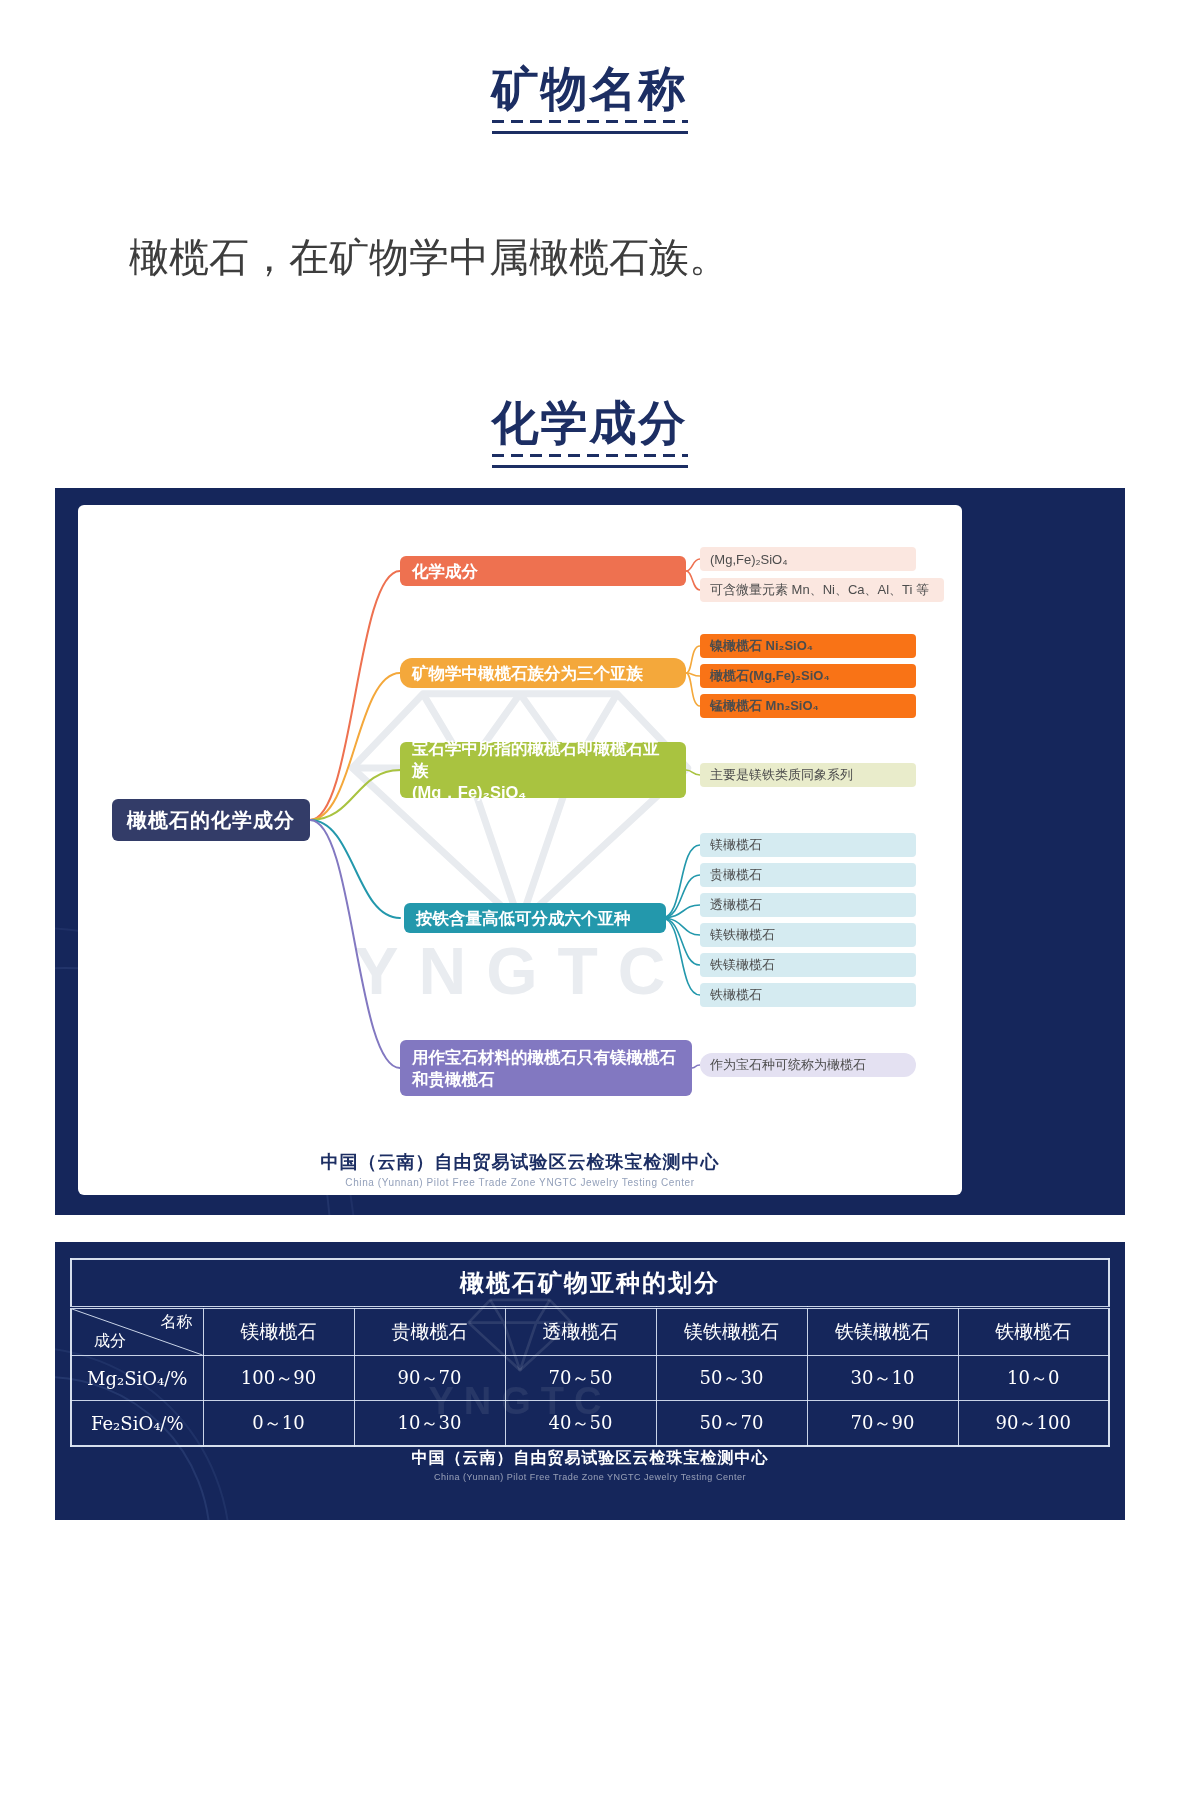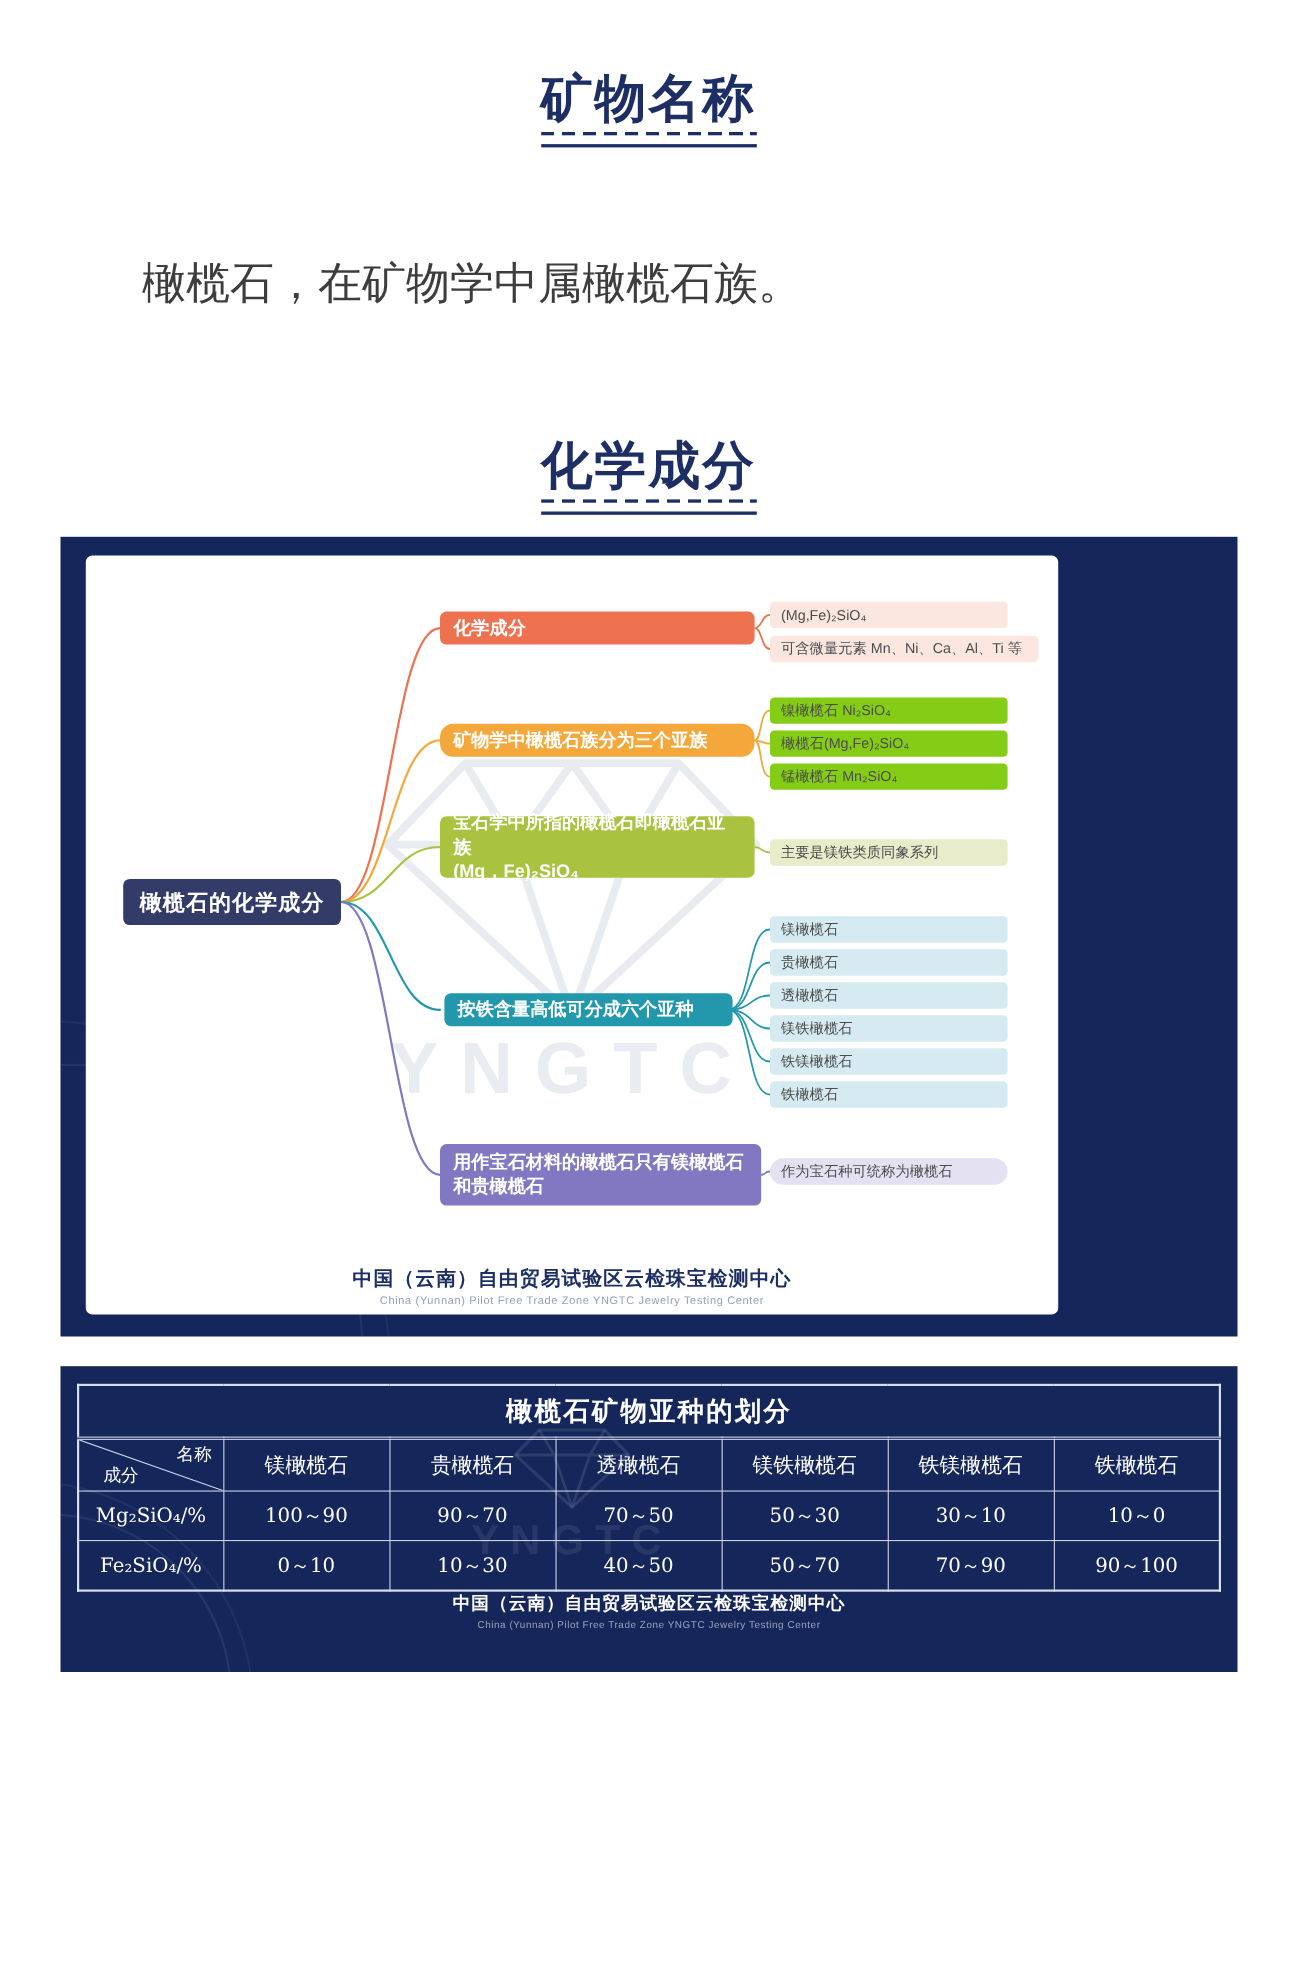--- a/index.html
+++ b/index.html
@@ -27,21 +27,21 @@
   .wm-text{position:absolute;left:227px;top:428px;width:430px;text-align:center;
            font-size:66px;font-weight:800;color:#e9ecf0;letter-spacing:20px;}
   .connectors{position:absolute;left:0;top:0;}
   .node{position:absolute;box-sizing:border-box;display:flex;align-items:center;}
   .root{background:#333c68;color:#ffffff;font-weight:700;font-size:20px;border-radius:6px;
         justify-content:center;letter-spacing:1px;}
   .branch{color:#ffffff;font-weight:700;font-size:16.5px;line-height:1.35;border-radius:6px;
           padding:0 12px;white-space:pre-line;}
   .child{font-size:13px;color:#4c4c4c;border-radius:4px;padding:0 10px;height:24px;white-space:nowrap;}
   .bg-b0{background:#ee7150;} .bg-b0c{background:#fbe7e0;}
-  .bg-b1{background:#f4a83b;border-radius:12px;} .bg-b1c{background:#84cc16;}
+  .bg-b1{background:#f4a83b;border-radius:12px;} .bg-b1c{background:#f97316;font-weight:bold;}
   .bg-b2{background:#a9c340;} .bg-b2c{background:#e9eccb;}
   .bg-b3{background:#2398ac;} .bg-b3c{background:#d5ebf1;}
   .bg-b4{background:#8278c1;} .bg-b4c{background:#e4e1f2;}
   .card-footer-cn{position:absolute;left:0;top:645px;width:100%;text-align:center;
                   font-size:18px;font-weight:700;color:#1c2e63;letter-spacing:1px;}
   .card-footer-en{position:absolute;left:0;top:672px;width:100%;text-align:center;
                   font-size:10px;color:#93a0ba;letter-spacing:.6px;}
 
   
   .wm2-svg{position:absolute;left:405px;top:46px;}

